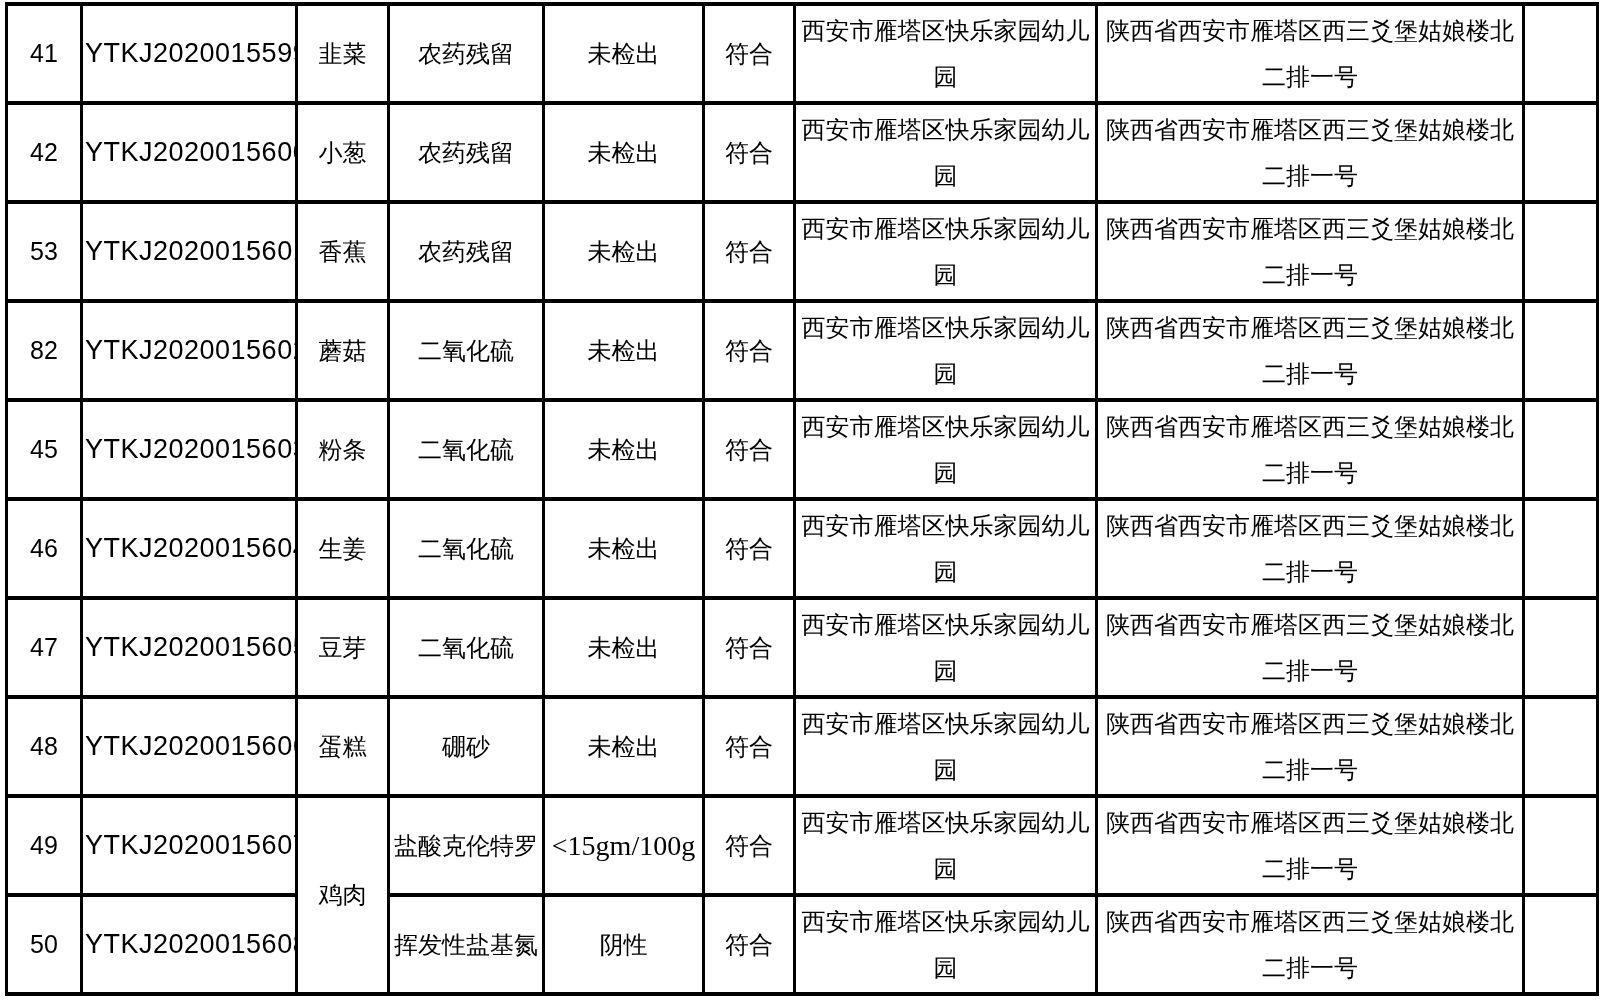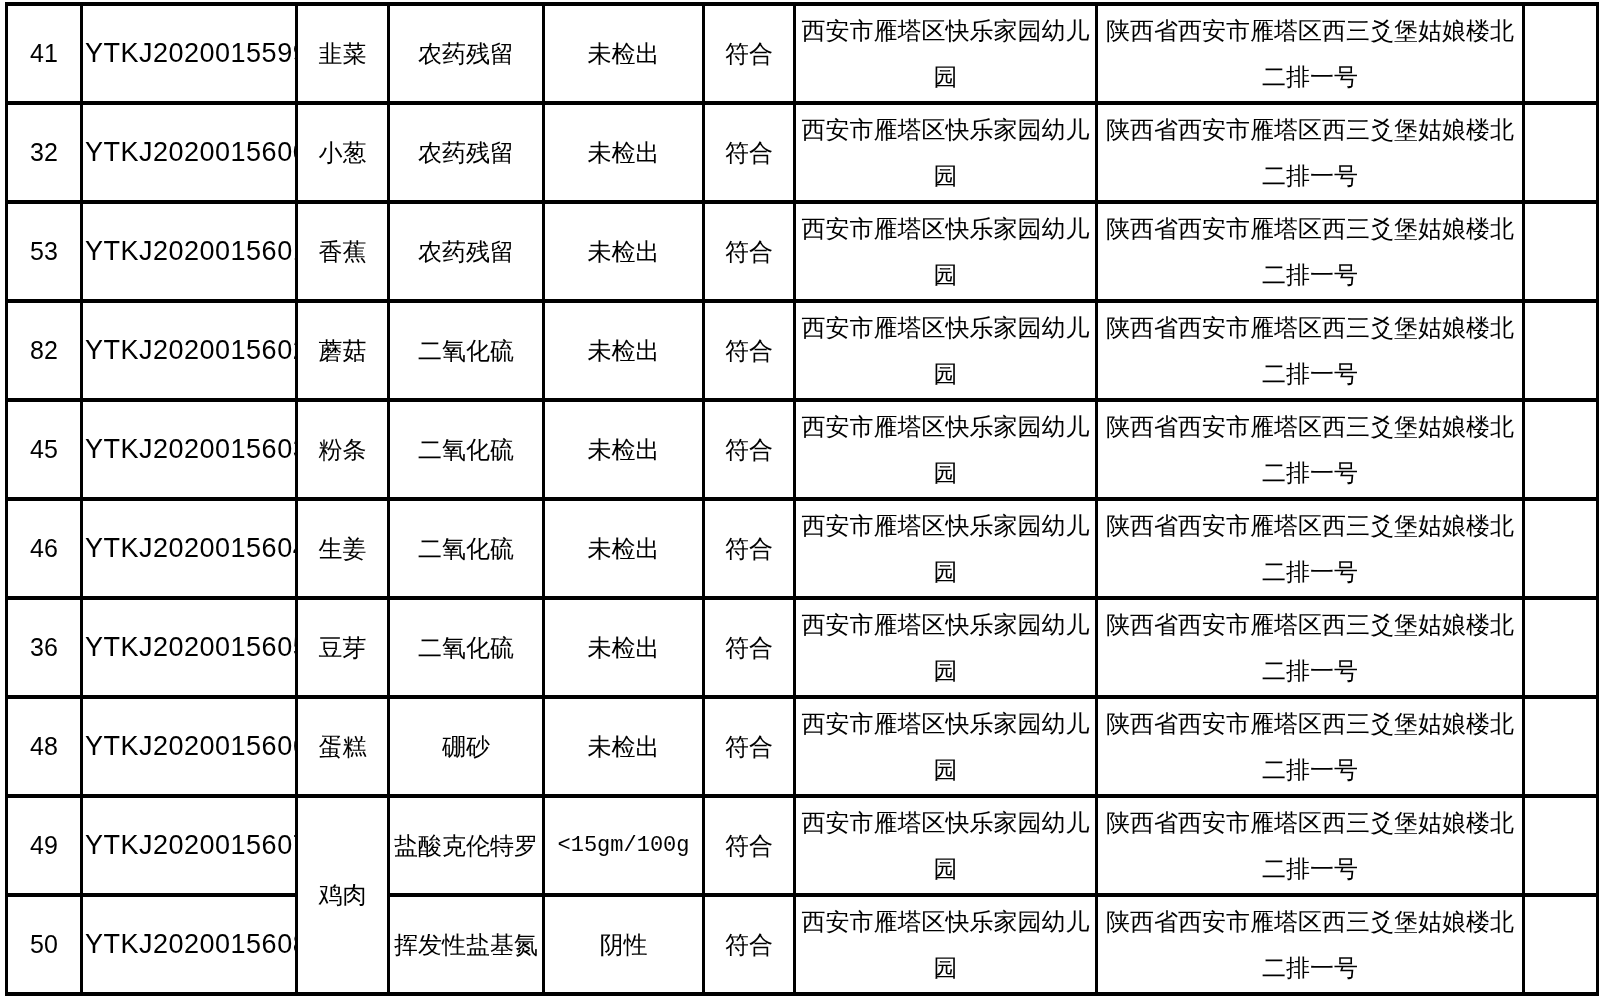--- a/index.html
+++ b/index.html
@@ -51,22 +51,22 @@
     letter-spacing: 0.5px;
     white-space: nowrap;
   }
   
   .num {
     font-family: "Liberation Sans", sans-serif;
     font-size: 25px;
   }
   
   .latin {
-    font-family: Liberation Mono, monospace;
-    font-size: 22px;
+    font-family: Liberation Serif, serif;
+    font-size: 28px;
     white-space: nowrap;
   }
 </style>
 </head>
 <body>
 
 <div class="sheet">
   <table class="results">
     <colgroup>
       <col style="width:75px">
@@ -85,21 +85,21 @@
         <td class="code">YTKJ2020015599</td>
         <td class="cn">韭菜</td>
         <td class="cn">农药残留</td>
         <td class="cn">未检出</td>
         <td class="cn">符合</td>
         <td class="cn wrap">西安市雁塔区快乐家园幼儿园</td>
         <td class="cn wrap">陕西省西安市雁塔区西三爻堡姑娘楼北二排一号</td>
         <td class="cn"></td>
       </tr>
       <tr>
-        <td class="num">32</td>
+        <td class="num">42</td>
         <td class="code">YTKJ2020015600</td>
         <td class="cn">小葱</td>
         <td class="cn">农药残留</td>
         <td class="cn">未检出</td>
         <td class="cn">符合</td>
         <td class="cn wrap">西安市雁塔区快乐家园幼儿园</td>
         <td class="cn wrap">陕西省西安市雁塔区西三爻堡姑娘楼北二排一号</td>
         <td class="cn"></td>
       </tr>
       <tr>
@@ -140,21 +140,21 @@
         <td class="code">YTKJ2020015604</td>
         <td class="cn">生姜</td>
         <td class="cn">二氧化硫</td>
         <td class="cn">未检出</td>
         <td class="cn">符合</td>
         <td class="cn wrap">西安市雁塔区快乐家园幼儿园</td>
         <td class="cn wrap">陕西省西安市雁塔区西三爻堡姑娘楼北二排一号</td>
         <td class="cn"></td>
       </tr>
       <tr>
-        <td class="num">36</td>
+        <td class="num">47</td>
         <td class="code">YTKJ2020015605</td>
         <td class="cn">豆芽</td>
         <td class="cn">二氧化硫</td>
         <td class="cn">未检出</td>
         <td class="cn">符合</td>
         <td class="cn wrap">西安市雁塔区快乐家园幼儿园</td>
         <td class="cn wrap">陕西省西安市雁塔区西三爻堡姑娘楼北二排一号</td>
         <td class="cn"></td>
       </tr>
       <tr>

